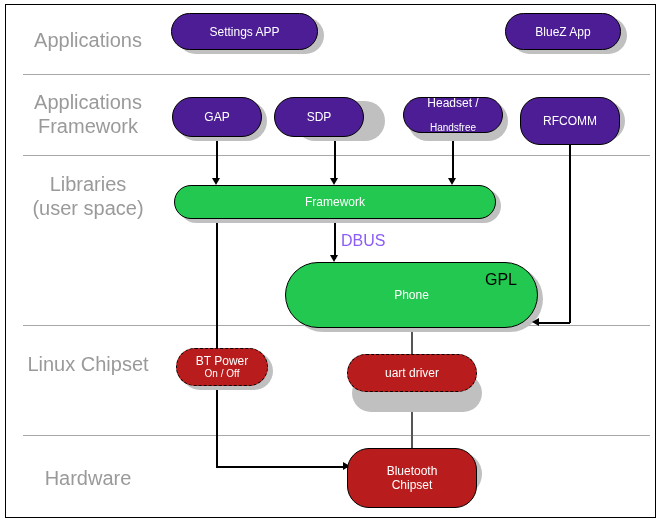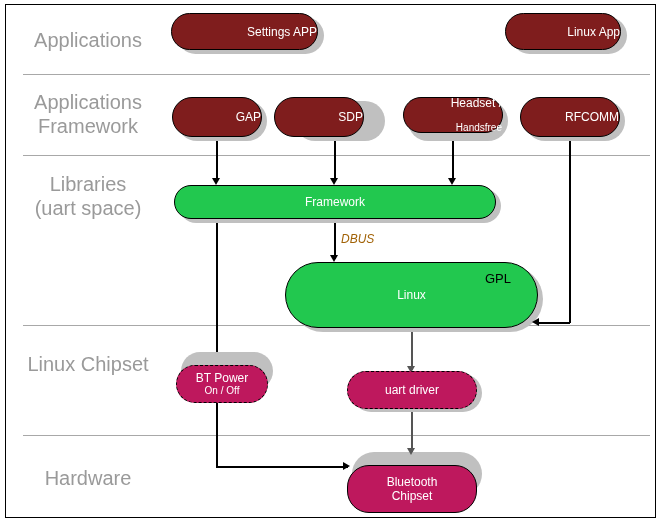--- a/index.html
+++ b/index.html
@@ -57,29 +57,29 @@
     border: 1.5px solid #000000;
     z-index: 5;
   }
   .node .l1 { font-size: 12px; line-height: 14px; }
   .node .l2 { font-size: 10px; line-height: 12px; }
   .shadow {
     position: absolute;
     background: #c0c0c0;
     z-index: 3;
   }
-  .node.blue   { background: #7f1d1d; align-items: flex-end; }
+  .node.blue   { background: #4c1d95; }
   .node.green  { background: #22C84F; }
-  .node.red    { background: #be185d; margin-top: 17px; }
+  .node.red    { background: #b91c1c; }
   .node.dashed { border-style: dashed; }
   
   .inner-note {
     position: absolute;
     color: #000000;
-    font-size: 13px;
+    font-size: 16px;
     z-index: 6;
   }
   
   .line {
     position: absolute;
     background: #000000;
     z-index: 2;
   }
   .line.v { width: 1.5px; }
   .line.h { height: 1.5px; }
@@ -105,46 +105,45 @@
   .arrow-right {
     position: absolute;
     width: 0; height: 0;
     border-top: 4.5px solid transparent;
     border-bottom: 4.5px solid transparent;
     border-left: 7px solid #000000;
     z-index: 4;
   }
   .edge-label {
     position: absolute;
-    color: #a16207;
-    font-size: 12px;
+    color: #8b5cf6;
+    font-size: 16px;
     z-index: 6;
     background: transparent;
-    font-style: italic;
   }
 </style>
 </head>
 <body>
 
 <div id="canvas">
 
   <div id="frame"></div>
 
   <div class="separator" style="left:23px;  top:74px;  width:627px;"></div>
   <div class="separator" style="left:23px;  top:155px; width:627px;"></div>
   <div class="separator" style="left:23px;  top:325px; width:627px;"></div>
   <div class="separator" style="left:23px;  top:435px; width:627px;"></div>
 
   <div class="layer-label" style="left:8px; top:28px; width:160px;">Applications</div>
 
   <div class="layer-label" style="left:8px; top:90px; width:160px;">Applications
 Framework</div>
 
   <div class="layer-label" style="left:8px; top:172px; width:160px;">Libraries
-(uart space)</div>
+(user space)</div>
 
   <div class="layer-label" style="left:8px; top:352px; width:160px;">Linux Chipset</div>
 
   <div class="layer-label" style="left:8px; top:466px; width:160px;">Hardware</div>
 
   <div class="line v" style="left:216px; top:137px; height:44px;"></div>
   <div class="arrow-down" style="left:212px; top:178px;"></div>
 
   <div class="line v" style="left:334px; top:137px; height:44px;"></div>
   <div class="arrow-down" style="left:330px; top:178px;"></div>
@@ -180,56 +179,56 @@
   <div class="shadow" style="left:290px; top:266px; width:253px; height:66px; border-radius:33px;"></div>
   <div class="shadow" style="left:181px; top:352px; width:92px;  height:38px; border-radius:19px;"></div>
   <div class="shadow" style="left:352px; top:374px; width:130px; height:38px; border-radius:19px;"></div>
   <div class="shadow" style="left:352px; top:452px; width:130px; height:44px; border-radius:22px;"></div>
 
   <div class="node blue" style="left:171px; top:13px; width:147px; height:37px; border-radius:19px;">
     <span class="l1">Settings APP</span>
   </div>
 
   <div class="node blue" style="left:505px; top:13px; width:116px; height:37px; border-radius:19px;">
-    <span class="l1">Linux App</span>
+    <span class="l1">BlueZ App</span>
   </div>
 
   <div class="node blue" style="left:172px; top:97px; width:90px; height:40px; border-radius:20px;">
     <span class="l1">GAP</span>
   </div>
 
   <div class="node blue" style="left:274px; top:97px; width:90px; height:40px; border-radius:20px;">
     <span class="l1">SDP</span>
   </div>
 
   <div class="node blue" style="left:403px; top:97px; width:100px; height:36px; border-radius:20px;gap:12px;">
     <span class="l1">Headset /</span>
     <span class="l2">Handsfree</span>
   </div>
 
-  <div class="node blue" style="left:520px; top:97px; width:100px; height:40px; border-radius:20px;">
+  <div class="node blue" style="left:520px; top:97px; width:100px; height:48px; border-radius:20px;">
     <span class="l1">RFCOMM</span>
   </div>
 
   <div class="node green" style="left:174px; top:185px; width:322px; height:34px; border-radius:17px;">
     <span class="l1">Framework</span>
   </div>
 
   <div class="node green" style="left:285px; top:262px; width:253px; height:66px; border-radius:33px;">
-    <span class="l1">Linux</span>
+    <span class="l1">Phone</span>
   </div>
   <div class="inner-note" style="left:485px; top:271px;">GPL</div>
 
   <div class="node red dashed" style="left:176px; top:348px; width:92px; height:38px; border-radius:19px;">
     <span class="l1">BT Power</span>
     <span class="l2">On / Off</span>
   </div>
 
   <div class="node red dashed" style="left:347px; top:354px; width:130px; height:38px; border-radius:19px;">
     <span class="l1">uart driver</span>
   </div>
 
-  <div class="node red" style="left:347px; top:448px; width:130px; height:48px; border-radius:22px;">
+  <div class="node red" style="left:347px; top:448px; width:130px; height:60px; border-radius:22px;">
     <span class="l1">Bluetooth</span>
     <span class="l1">Chipset</span>
   </div>
 
 </div>
 
 </body></html>

